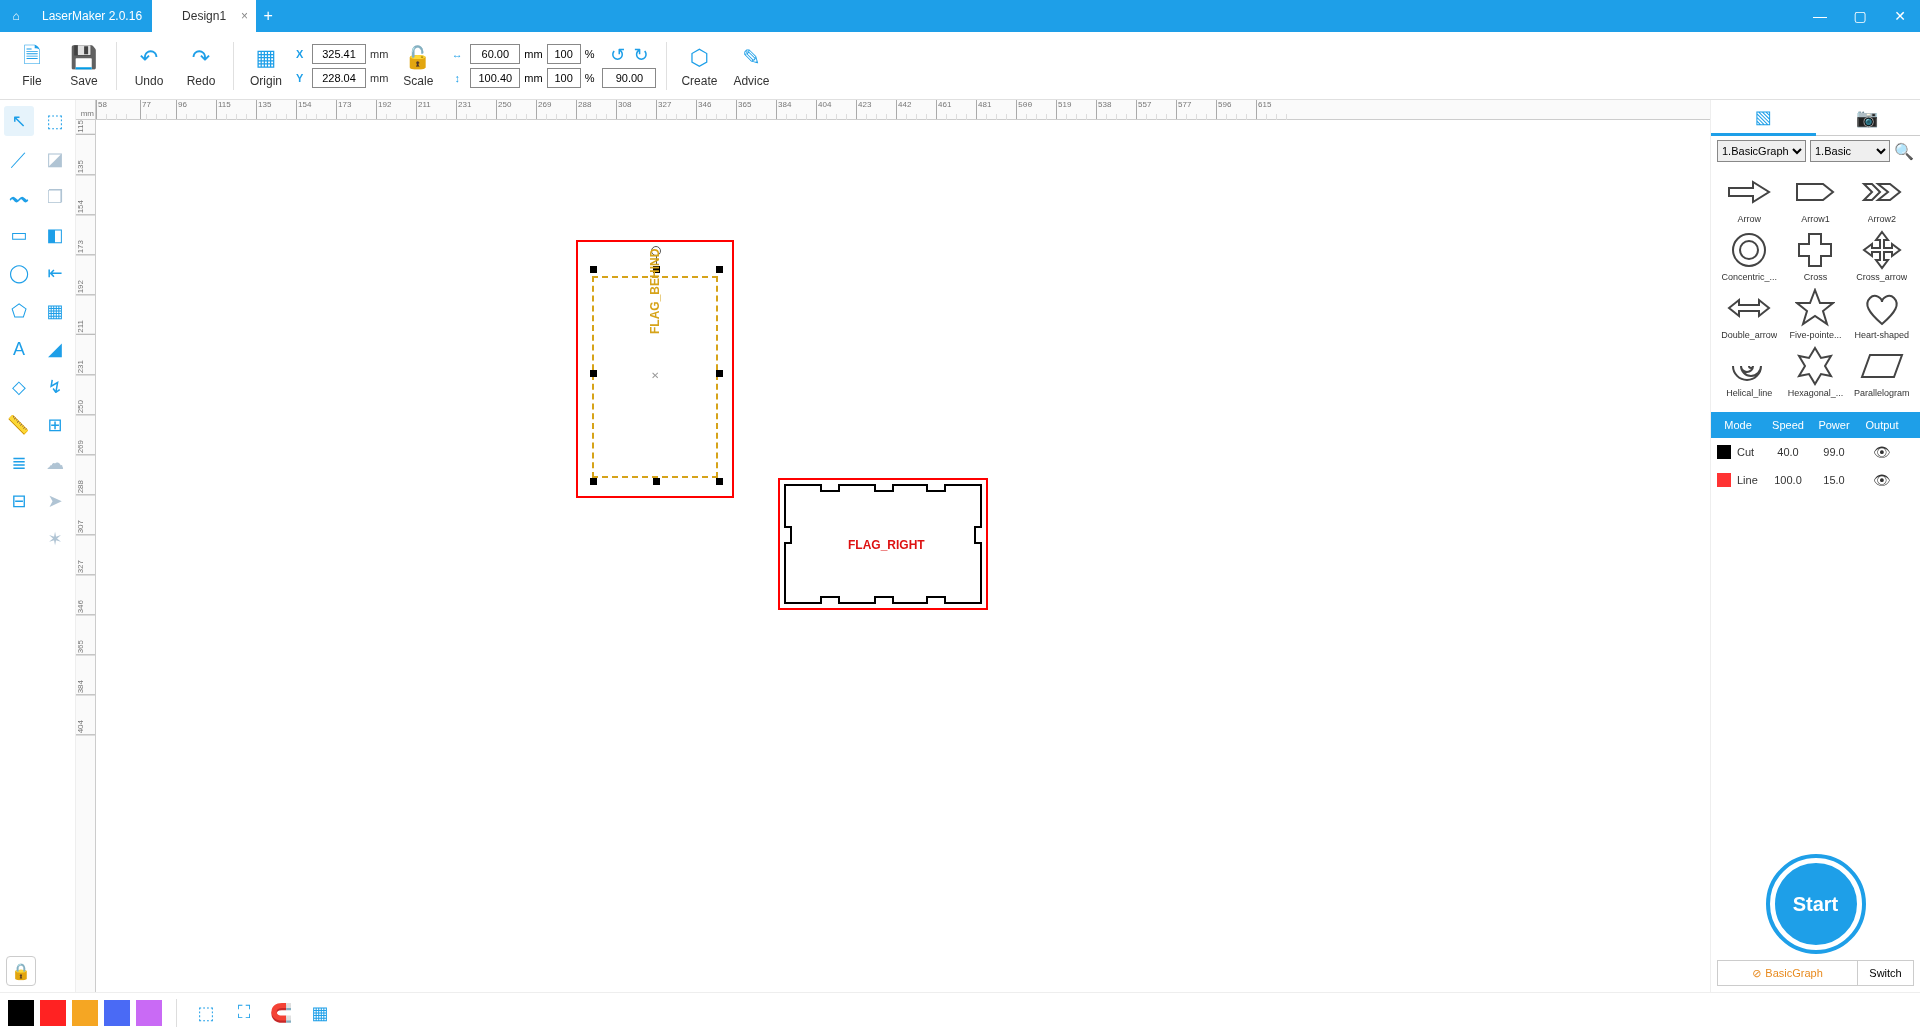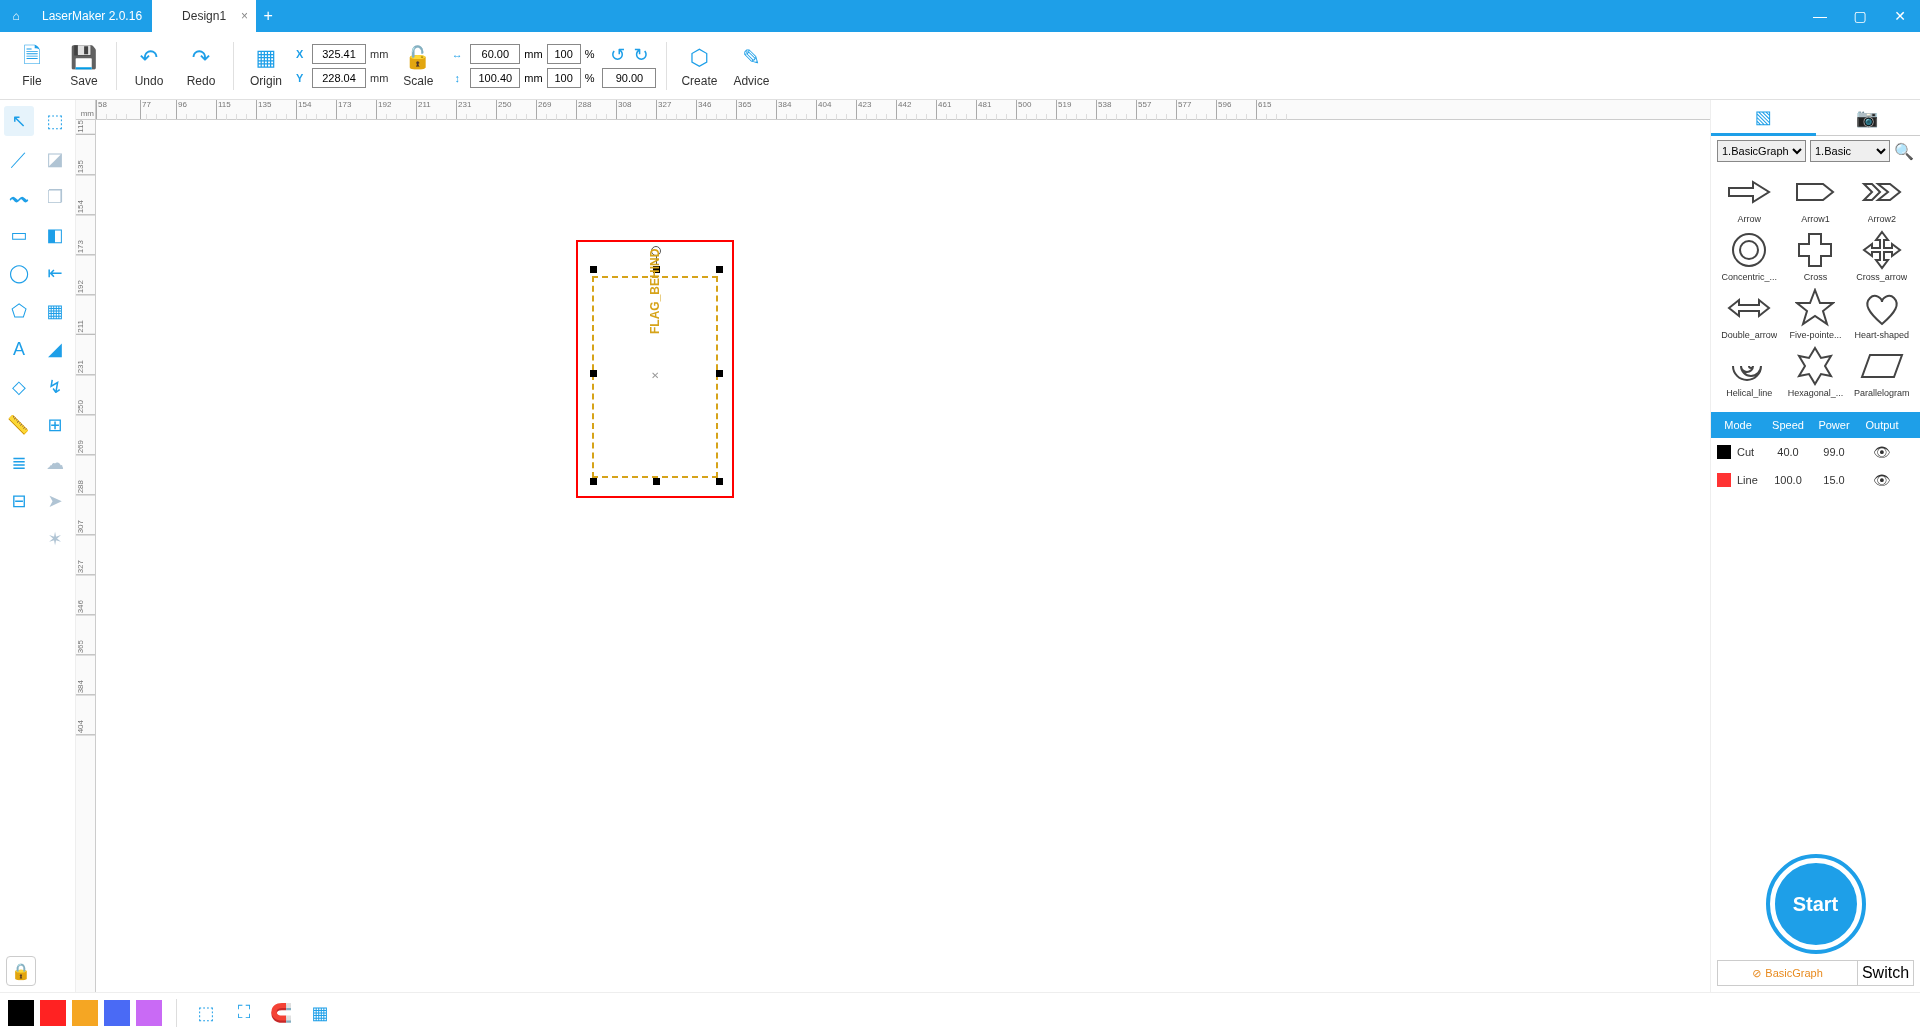--- a/index.html
+++ b/index.html
@@ -84,21 +84,21 @@
 .layer-header div{ text-align:center;}
 .layer-header .c1{width:54px;} .layer-header .c2{width:46px;} .layer-header .c3{width:46px;} .layer-header .c4{width:50px;}
 .layer-row{ display:flex; font-size:11px; height:28px; align-items:center; color:#333;}
 .layer-row .sw{ width:14px; height:14px; margin:0 6px;}
 .layer-row .c1{width:54px; display:flex; align-items:center;} .layer-row .c2{width:46px;text-align:center;} .layer-row .c3{width:46px;text-align:center;} .layer-row .c4{width:50px;text-align:center; color:#333;}
 .eye{ font-size:14px;}
 
 .start-btn{ margin:18px auto 4px; width:92px; height:92px; border-radius:50%; background:#1e9fe8; border:5px solid #fff; outline:4px solid #1e9fe8; display:flex; align-items:center; justify-content:center; color:#fff; font-size:20px; font-weight:bold; cursor:pointer;}
 .conn-bar{ display:flex; height:26px; border:1px solid #ccc; margin:6px;}
 .conn-bar .disc{ flex:1; display:flex; align-items:center; justify-content:center; font-size:11px; color:#e88a1e; gap:4px; cursor:pointer;}
-.conn-bar .sw{ width:56px; display:flex; align-items:center; justify-content:center; border-left:1px solid #ccc; font-size:16px; cursor:pointer;}
+.conn-bar .sw{ width:56px; display:flex; align-items:center; justify-content:center; border-left:1px solid #ccc; font-size:11px; cursor:pointer;}
 
 
 .bottom-bar{ height:40px; background:#fff; border-top:1px solid #eee; display:flex; align-items:center; padding:0 8px; gap:8px;}
 .color-sw{ width:26px; height:26px; cursor:pointer;}
 .bb-sep{ width:1px; height:28px; background:#ddd; margin:0 6px;}
 .bb-btn{ width:30px; height:30px; display:flex; align-items:center;justify-content:center; color:#1e9fe8; font-size:18px; cursor:pointer;}
 </style>
 </head>
 <body>
 
@@ -331,21 +331,21 @@
         <div class="tick minor" style="left: 820px;"></div>
         <div class="tick minor" style="left: 830px;"></div>
         <div class="tick" style="left: 840px;">461</div>
         <div class="tick minor" style="left: 850px;"></div>
         <div class="tick minor" style="left: 860px;"></div>
         <div class="tick minor" style="left: 870px;"></div>
         <div class="tick" style="left: 880px;">481</div>
         <div class="tick minor" style="left: 890px;"></div>
         <div class="tick minor" style="left: 900px;"></div>
         <div class="tick minor" style="left: 910px;"></div>
-        <div class="tick" style="left: 920px;">500</div>
+        <div class="tick" style="left: 920px; font-family: Liberation Mono, monospace;">500</div>
         <div class="tick minor" style="left: 930px;"></div>
         <div class="tick minor" style="left: 940px;"></div>
         <div class="tick minor" style="left: 950px;"></div>
         <div class="tick" style="left: 960px;">519</div>
         <div class="tick minor" style="left: 970px;"></div>
         <div class="tick minor" style="left: 980px;"></div>
         <div class="tick minor" style="left: 990px;"></div>
         <div class="tick" style="left: 1000px;">538</div>
         <div class="tick minor" style="left: 1010px;"></div>
         <div class="tick minor" style="left: 1020px;"></div>
@@ -400,20 +400,33 @@
         <div class="handle" style="left:12px; top:128px;"></div>
         <div class="handle" style="left:138px; top:128px;"></div>
         <div class="handle" style="left:12px; top:236px;"></div>
         <div class="handle" style="left:75px; top:236px;"></div>
         <div class="handle" style="left:138px; top:236px;"></div>
         <div class="flag-text gold" style="left:70px; top:92px; transform:rotate(-90deg); transform-origin:left top;">FLAG_BEHIND</div>
         <div style="position:absolute; left:73px; top:128px; color:#999; font-size:10px;">✕</div>
       </div>
 
 
+      <div class="box-red" style="left:682px; top:358px; width:210px; height:132px;">
+        <div class="box-outline" style="position:absolute; left:4px; top:4px; width:198px; height:120px;">
+          <div style="position:absolute; left:34px; top:-2px; width:20px; height:8px; background:#fff; border:2px solid #000; border-top:none;"></div>
+          <div style="position:absolute; left:88px; top:-2px; width:20px; height:8px; background:#fff; border:2px solid #000; border-top:none;"></div>
+          <div style="position:absolute; left:140px; top:-2px; width:20px; height:8px; background:#fff; border:2px solid #000; border-top:none;"></div>
+          <div style="position:absolute; left:34px; bottom:-2px; width:20px; height:8px; background:#fff; border:2px solid #000; border-bottom:none;"></div>
+          <div style="position:absolute; left:88px; bottom:-2px; width:20px; height:8px; background:#fff; border:2px solid #000; border-bottom:none;"></div>
+          <div style="position:absolute; left:140px; bottom:-2px; width:20px; height:8px; background:#fff; border:2px solid #000; border-bottom:none;"></div>
+          <div style="position:absolute; left:-2px; top:40px; width:8px; height:18px; background:#fff; border:2px solid #000; border-left:none;"></div>
+          <div style="position:absolute; right:-2px; top:40px; width:8px; height:18px; background:#fff; border:2px solid #000; border-right:none;"></div>
+        </div>
+        <div class="flag-text" style="left:68px; top:58px;">FLAG_RIGHT</div>
+      </div>
 
     </div>
   </div>
 
   <div class="right-panel">
     <div class="rp-tabs">
       <div class="rp-tab active">▧</div>
       <div class="rp-tab">📷</div>
     </div>
     <div class="rp-selectors">

